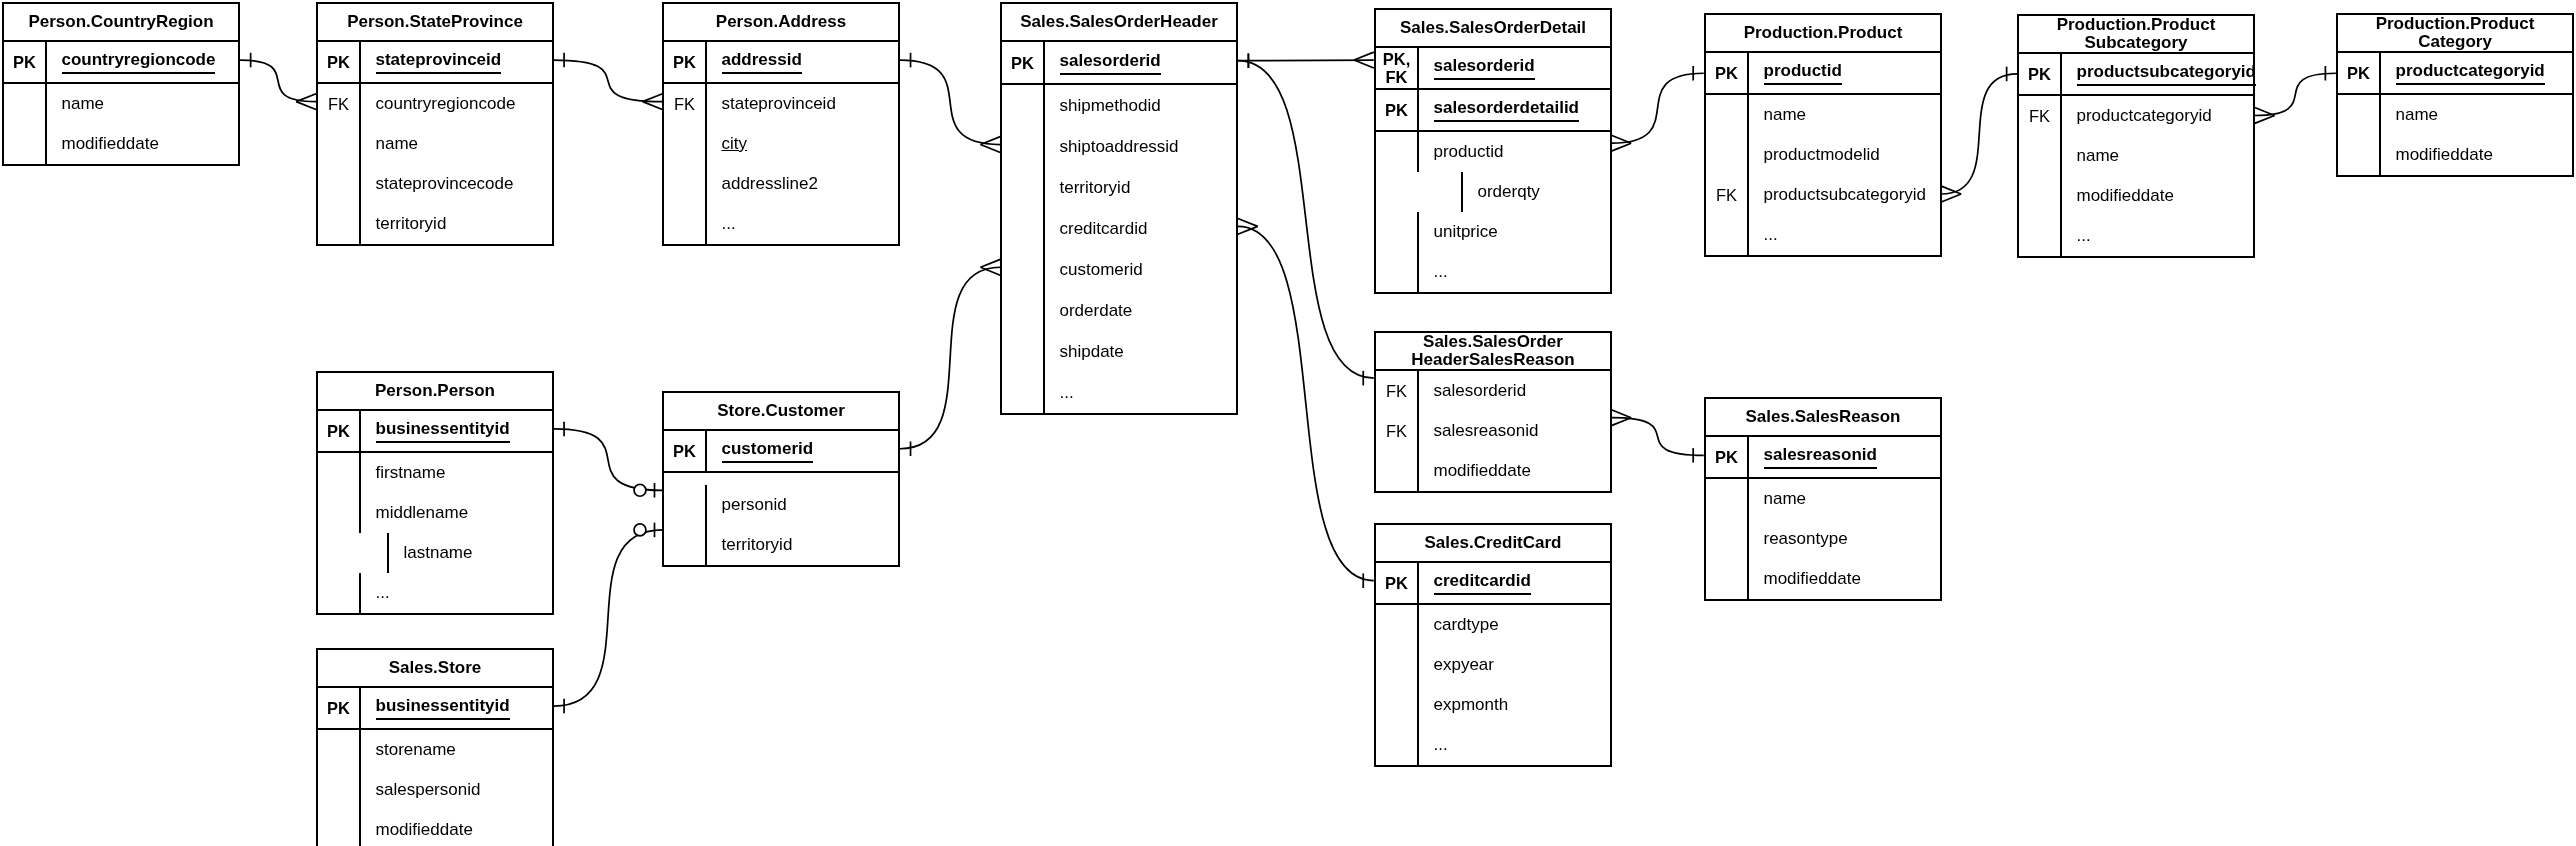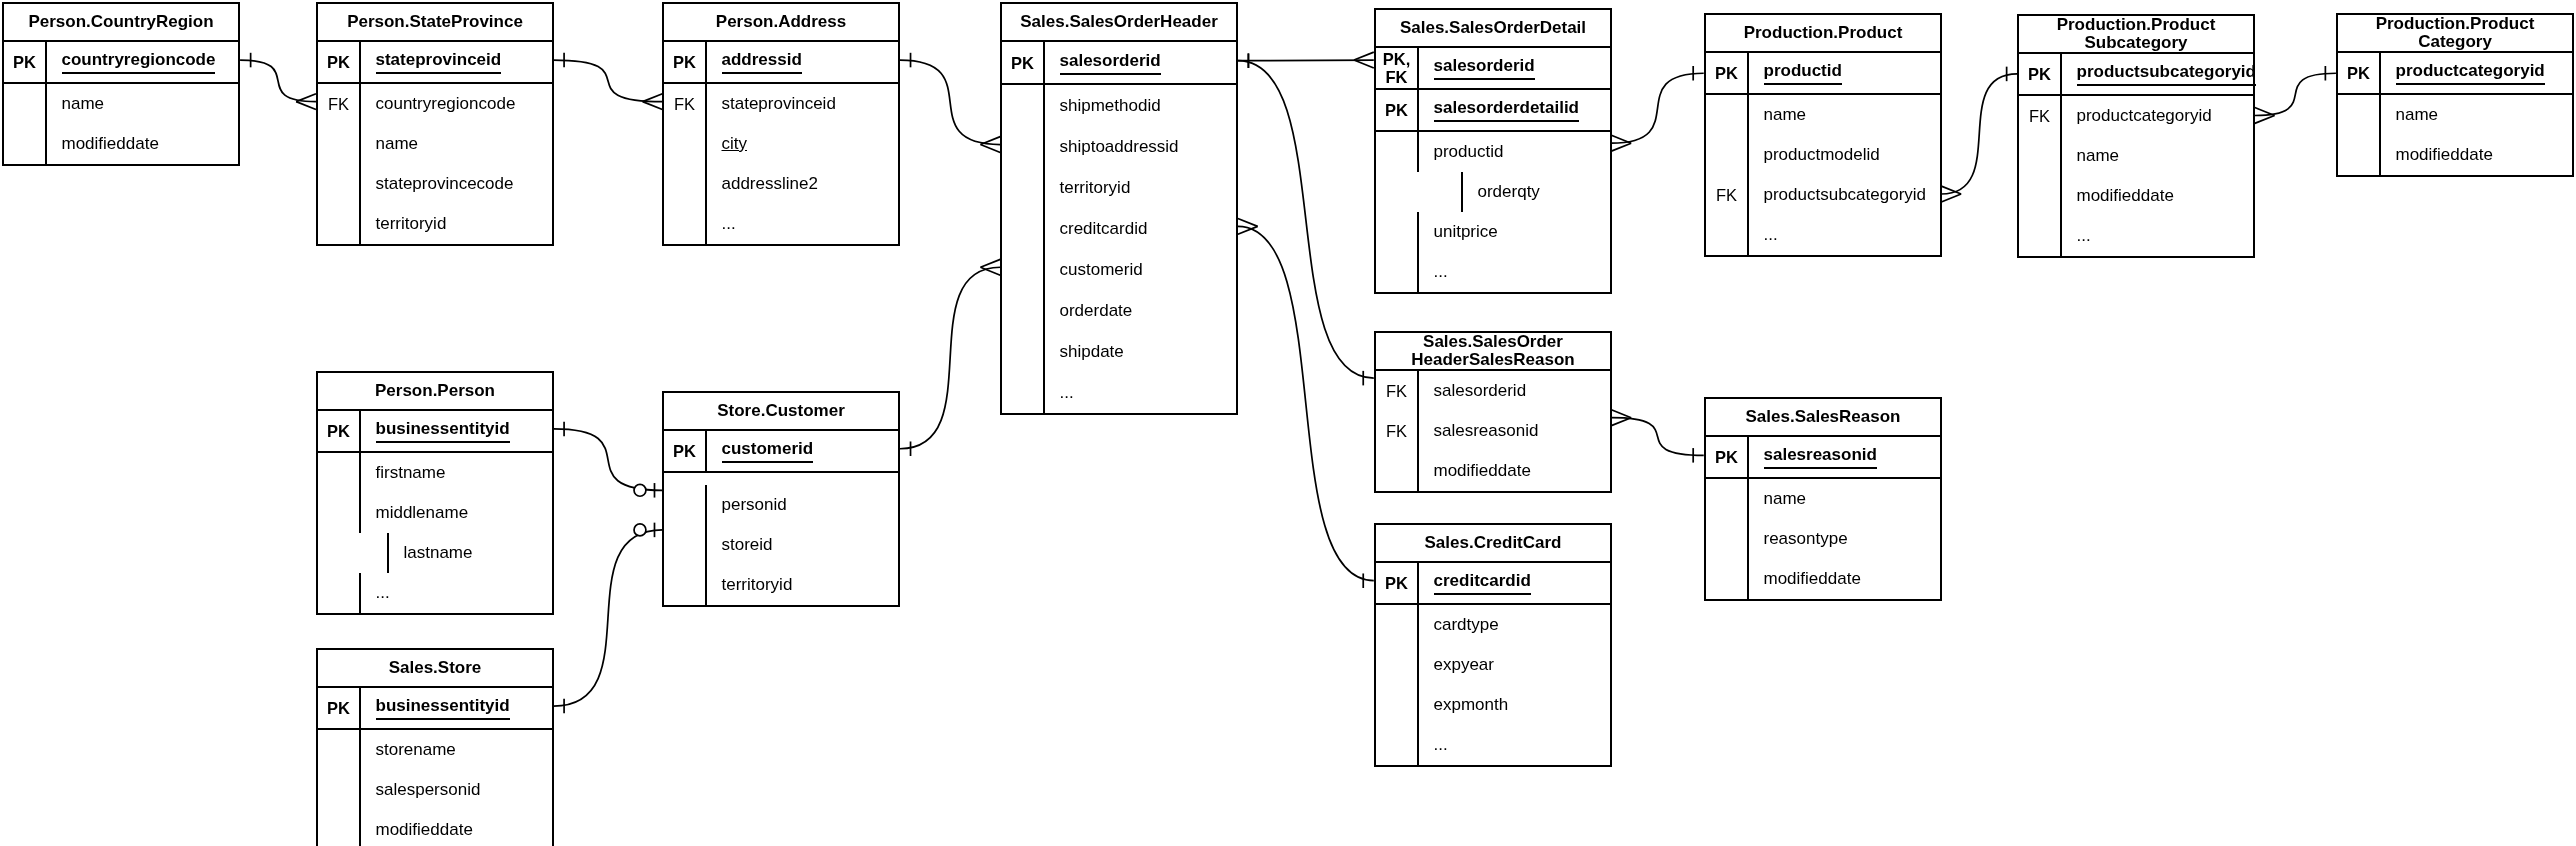--- a/index.html
+++ b/index.html
@@ -486,26 +486,20 @@
       <div class="sec">
         <div class="row" style="height: 40px; margin-top: 12px;">
           <div class="key"></div>
           <div class="fld">
             <span class="t">personid</span>
           </div>
         </div>
         <div class="row" style="height: 40px;">
           <div class="key"></div>
           <div class="fld">
-            <span class="t">storeid</span>
-          </div>
-        </div>
-        <div class="row" style="height: 40px;">
-          <div class="key"></div>
-          <div class="fld">
             <span class="t">territoryid</span>
           </div>
         </div>
       </div>
     </div>
     <div class="entity" style="left: 316px; top: 648px;">
       <div class="title">
         <div class="title-line">Sales.Store</div>
       </div>
       <div class="sec">

